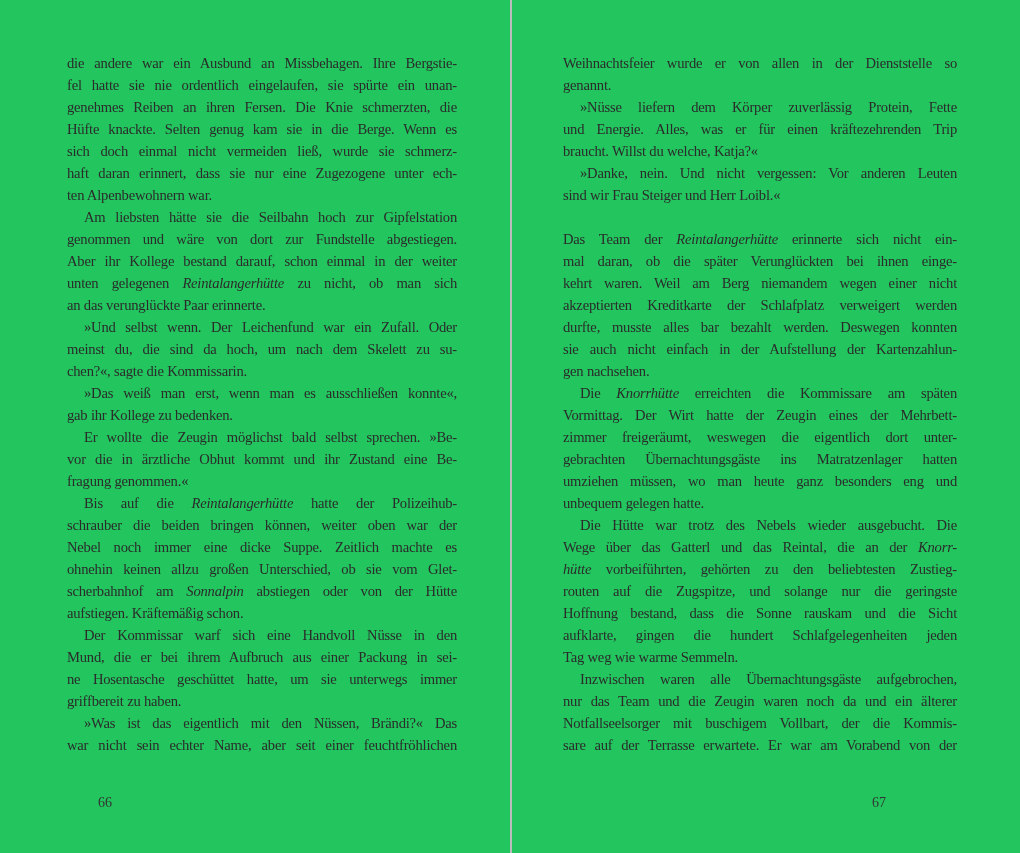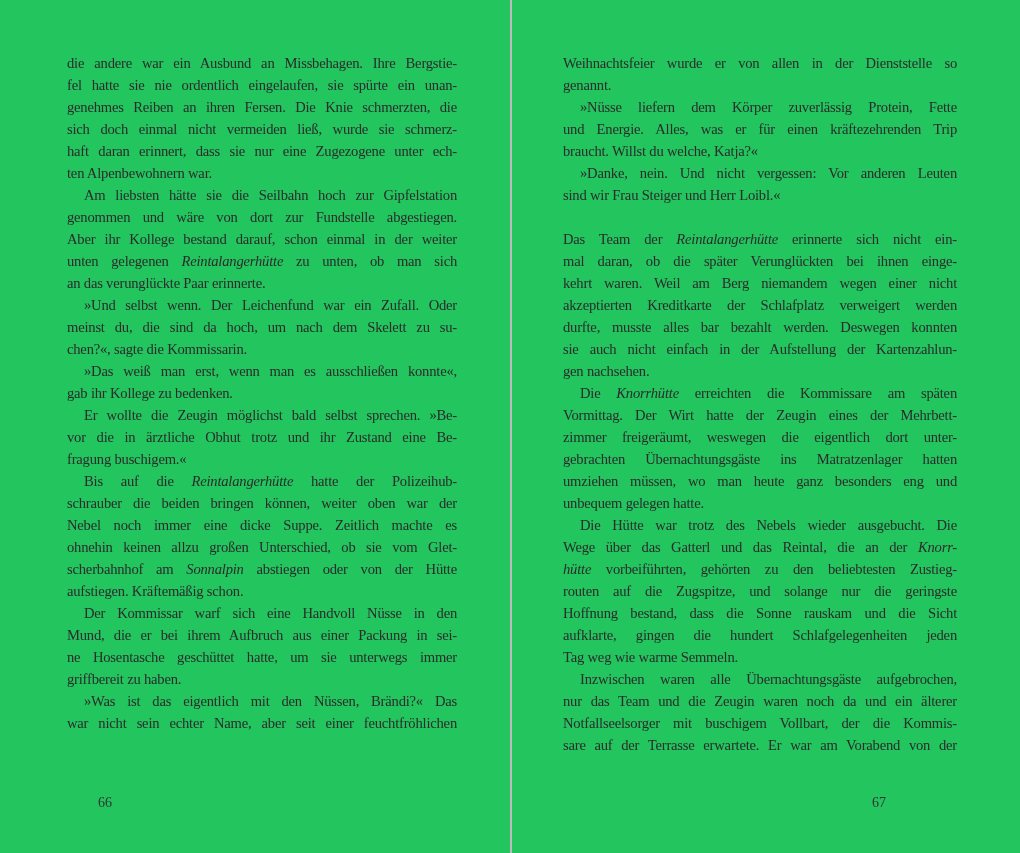--- a/index.html
+++ b/index.html
@@ -63,36 +63,37 @@
 </head>
 <body>
 
 <div id="screen">
 
   <div class="page" id="page-left">
     <div class="page-text">
         <div class="line"><span>die andere war ein Ausbund an Missbehagen. Ihre Bergstie-</span></div>
         <div class="line"><span>fel hatte sie nie ordentlich eingelaufen, sie spürte ein unan-</span></div>
         <div class="line"><span>genehmes Reiben an ihren Fersen. Die Knie schmerzten, die</span></div>
+        <div class="line"><span>Hüfte knackte. Selten genug kam sie in die Berge. Wenn es</span></div>
         <div class="line"><span>sich doch einmal nicht vermeiden ließ, wurde sie schmerz-</span></div>
         <div class="line"><span>haft daran erinnert, dass sie nur eine Zugezogene unter ech-</span></div>
         <div class="line flush"><span>ten Alpenbewohnern war.</span></div>
         <div class="line indent"><span>Am liebsten hätte sie die Seilbahn hoch zur Gipfelstation</span></div>
         <div class="line"><span>genommen und wäre von dort zur Fundstelle abgestiegen.</span></div>
         <div class="line"><span>Aber ihr Kollege bestand darauf, schon einmal in der weiter</span></div>
-        <div class="line"><span>unten gelegenen </span><span class="it">Reintalangerhütte</span><span> zu unten, ob man sich</span></div>
+        <div class="line"><span>unten gelegenen </span><span class="it">Reintalangerhütte</span><span> zu nicht, ob man sich</span></div>
         <div class="line flush"><span>an das verunglückte Paar erinnerte.</span></div>
         <div class="line indent"><span>»Und selbst wenn. Der Leichenfund war ein Zufall. Oder</span></div>
         <div class="line"><span>meinst du, die sind da hoch, um nach dem Skelett zu su-</span></div>
         <div class="line flush"><span>chen?«, sagte die Kommissarin.</span></div>
         <div class="line indent"><span>»Das weiß man erst, wenn man es ausschließen konnte«,</span></div>
         <div class="line flush"><span>gab ihr Kollege zu bedenken.</span></div>
         <div class="line indent"><span>Er wollte die Zeugin möglichst bald selbst sprechen. »Be-</span></div>
-        <div class="line"><span>vor die in ärztliche Obhut trotz und ihr Zustand eine Be-</span></div>
-        <div class="line flush"><span>fragung buschigem.«</span></div>
+        <div class="line"><span>vor die in ärztliche Obhut kommt und ihr Zustand eine Be-</span></div>
+        <div class="line flush"><span>fragung genommen.«</span></div>
         <div class="line indent"><span>Bis auf die </span><span class="it">Reintalangerhütte</span><span> hatte der Polizeihub-</span></div>
         <div class="line"><span>schrauber die beiden bringen können, weiter oben war der</span></div>
         <div class="line"><span>Nebel noch immer eine dicke Suppe. Zeitlich machte es</span></div>
         <div class="line"><span>ohnehin keinen allzu großen Unterschied, ob sie vom Glet-</span></div>
         <div class="line"><span>scherbahnhof am </span><span class="it">Sonnalpin</span><span> abstiegen oder von der Hütte</span></div>
         <div class="line flush"><span>aufstiegen. Kräftemäßig schon.</span></div>
         <div class="line indent"><span>Der Kommissar warf sich eine Handvoll Nüsse in den</span></div>
         <div class="line"><span>Mund, die er bei ihrem Aufbruch aus einer Packung in sei-</span></div>
         <div class="line"><span>ne Hosentasche geschüttet hatte, um sie unterwegs immer</span></div>
         <div class="line flush"><span>griffbereit zu haben.</span></div>

